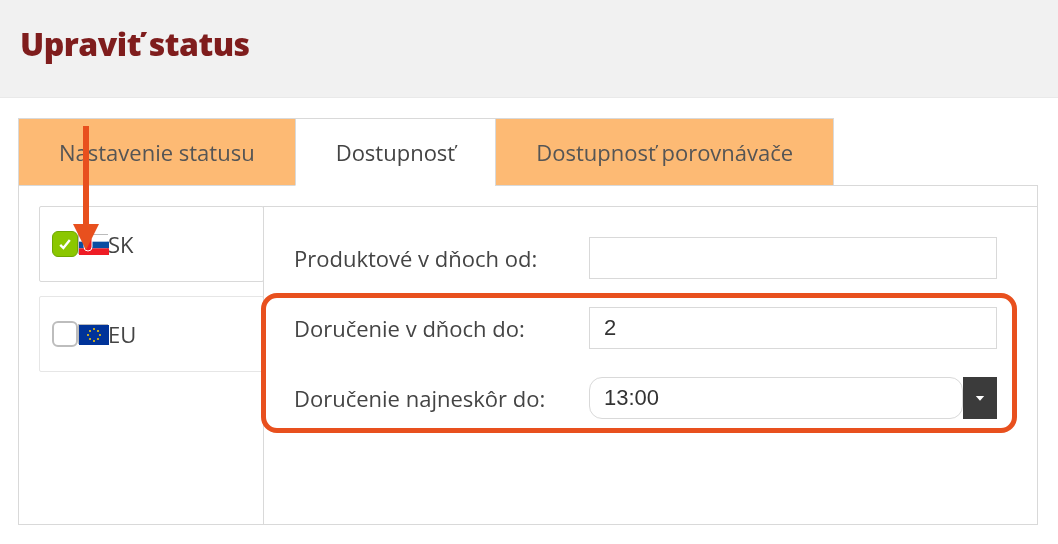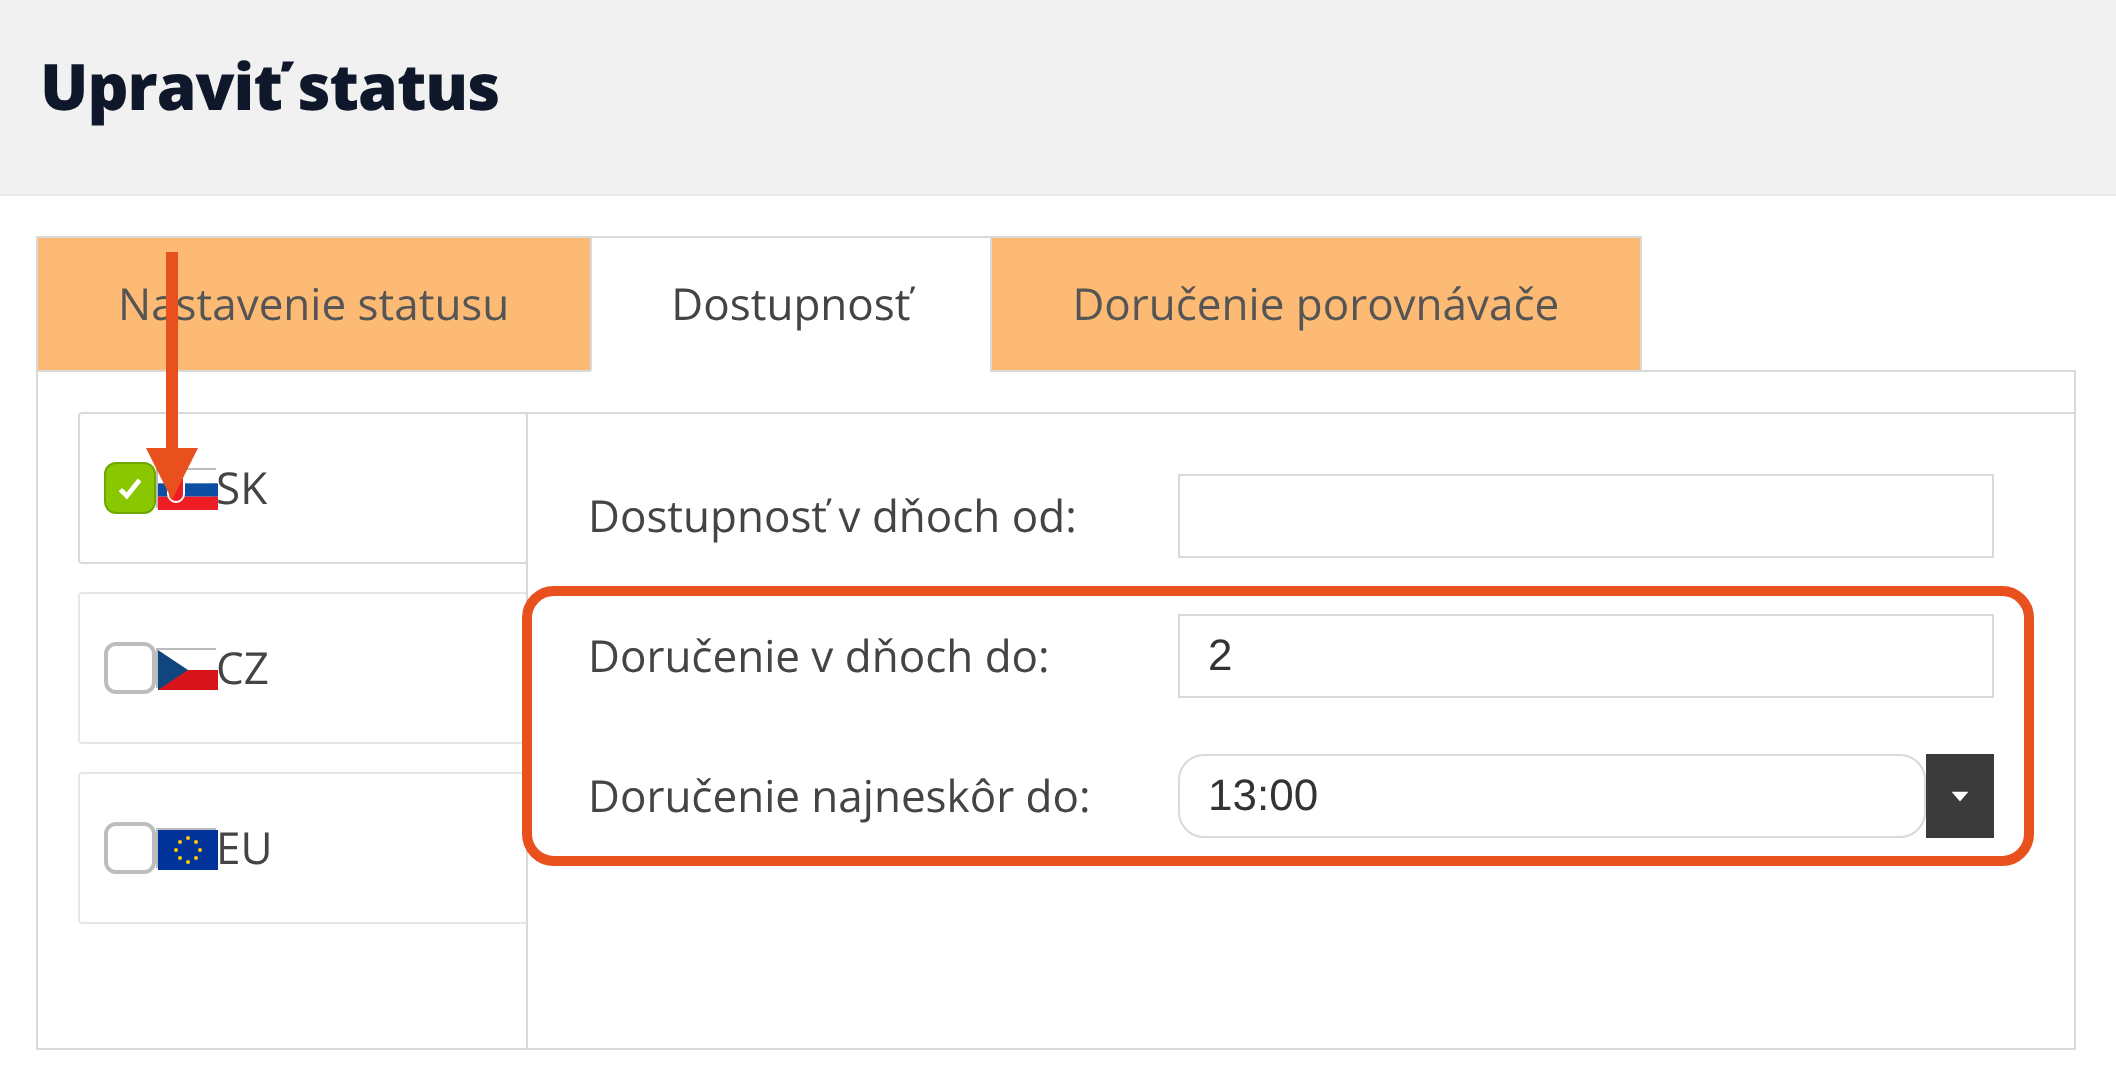--- a/index.html
+++ b/index.html
@@ -13,21 +13,21 @@
 
   
   .header-bar {
     background: #f1f1f1;
     padding: 22px 20px 32px 20px;
     border-bottom: 1px solid #e9e9e9;
   }
   .header-bar h1 {
     font-size: 32px;
     font-weight: 800;
-    color: #0f172a;
+    color: #7f1d1d;
     letter-spacing: -0.5px;
   }
 
   
   .tab-row {
     display: flex;
     margin: 20px 0 0 18px;
   }
   .tab {
     padding: 18px 40px;
@@ -152,21 +152,21 @@
 </head>
 <body>
 
 <div class="header-bar">
   <h1>Upraviť status</h1>
 </div>
 
 <div class="tab-row">
   <div class="tab">Nastavenie statusu</div>
   <div class="tab active">Dostupnosť</div>
-  <div class="tab">Doručenie porovnávače</div>
+  <div class="tab">Dostupnosť porovnávače</div>
 </div>
 
 <div class="content-wrap">
 
   <div class="country-col">
 
     <div class="country-item selected">
       <span class="chk on">
         <svg viewBox="0 0 20 20">
             <polyline points="4,11 8,15 16,5"></polyline>
@@ -176,31 +176,20 @@
         <svg viewBox="0 0 30 20" width="30" height="20">
           <rect width="30" height="6.67" y="0" fill="#fff"></rect>
           <rect width="30" height="6.67" y="6.67" fill="#0b4ea2"></rect>
           <rect width="30" height="6.67" y="13.33" fill="#ee1c25"></rect>
           <path d="M5 3 h8 v9 a4 4 0 0 1 -4 4 a4 4 0 0 1 -4 -4 z" fill="#ee1c25" stroke="#fff" stroke-width="1"></path>
         </svg>
       </span>
       <span class="country-code">SK</span>
     </div>
 
-    <div class="country-item">
-      <span class="chk off"></span>
-      <span class="flag">
-        <svg viewBox="0 0 30 20" width="30" height="20">
-          <rect width="30" height="10" y="0" fill="#fff"></rect>
-          <rect width="30" height="10" y="10" fill="#d7141a"></rect>
-          <polygon points="0,0 15,10 0,20" fill="#11457e"></polygon>
-        </svg>
-      </span>
-      <span class="country-code">CZ</span>
-    </div>
 
     <div class="country-item">
       <span class="chk off"></span>
       <span class="flag">
         <svg viewBox="0 0 30 20" width="30" height="20">
           <rect width="30" height="20" fill="#003399"></rect>
           <g fill="#ffcc00">
             <circle cx="15" cy="4" r="1"></circle>
               <circle cx="15" cy="16" r="1"></circle>
             <circle cx="9" cy="10" r="1"></circle>
@@ -213,21 +202,21 @@
         </svg>
       </span>
       <span class="country-code">EU</span>
     </div>
 
   </div>
 
   <div class="form-panel">
 
     <div class="form-row">
-      <div class="form-label">Dostupnosť v dňoch od:</div>
+      <div class="form-label">Produktové v dňoch od:</div>
       <input class="form-input" type="text" value="" style="">
     </div>
 
     <div class="form-row">
       <div class="form-label">Doručenie v dňoch do:</div>
       <input class="form-input" type="text" value="2" style="">
     </div>
 
     <div class="form-row">
       <div class="form-label">Doručenie najneskôr do:</div>

